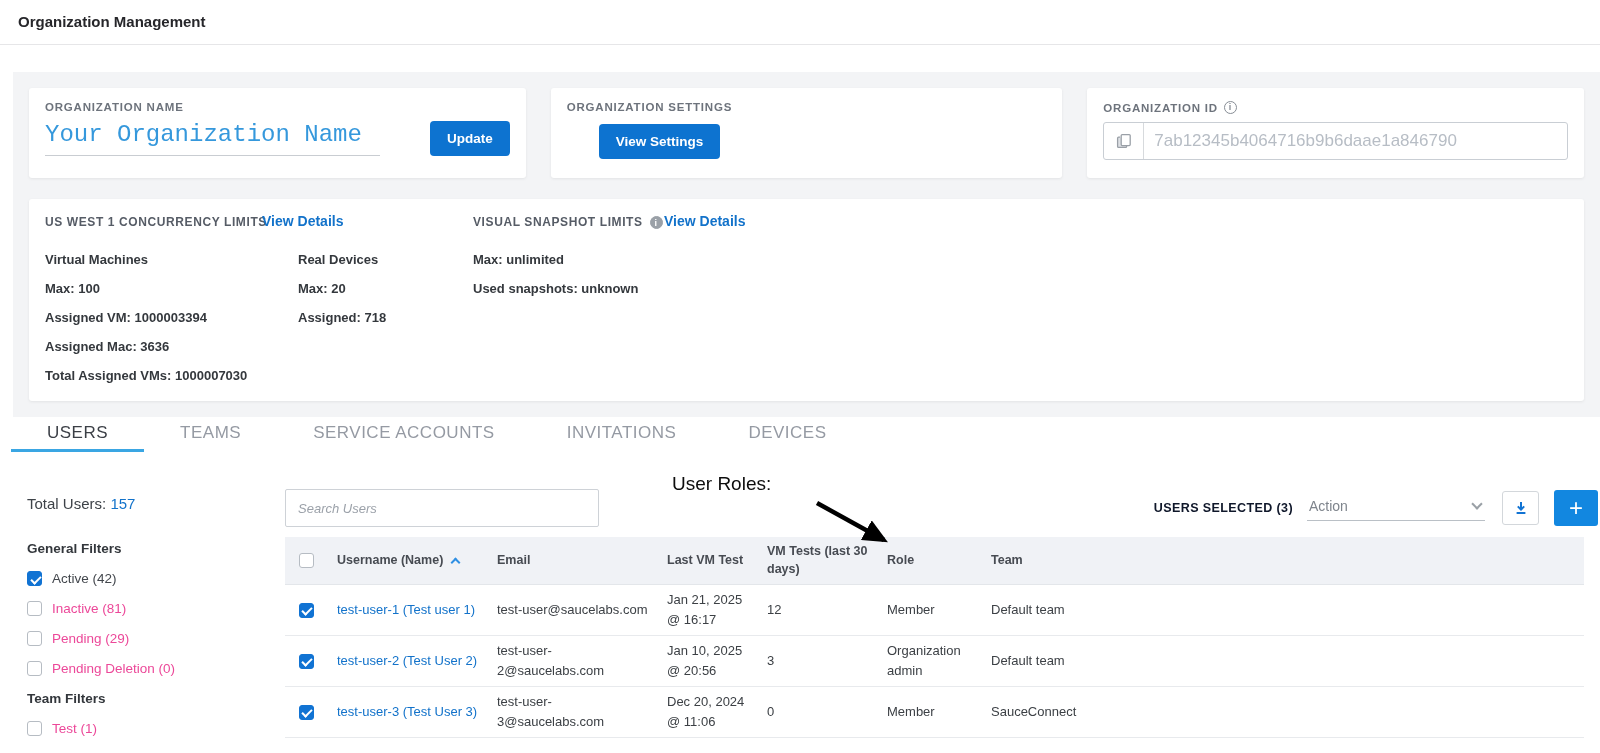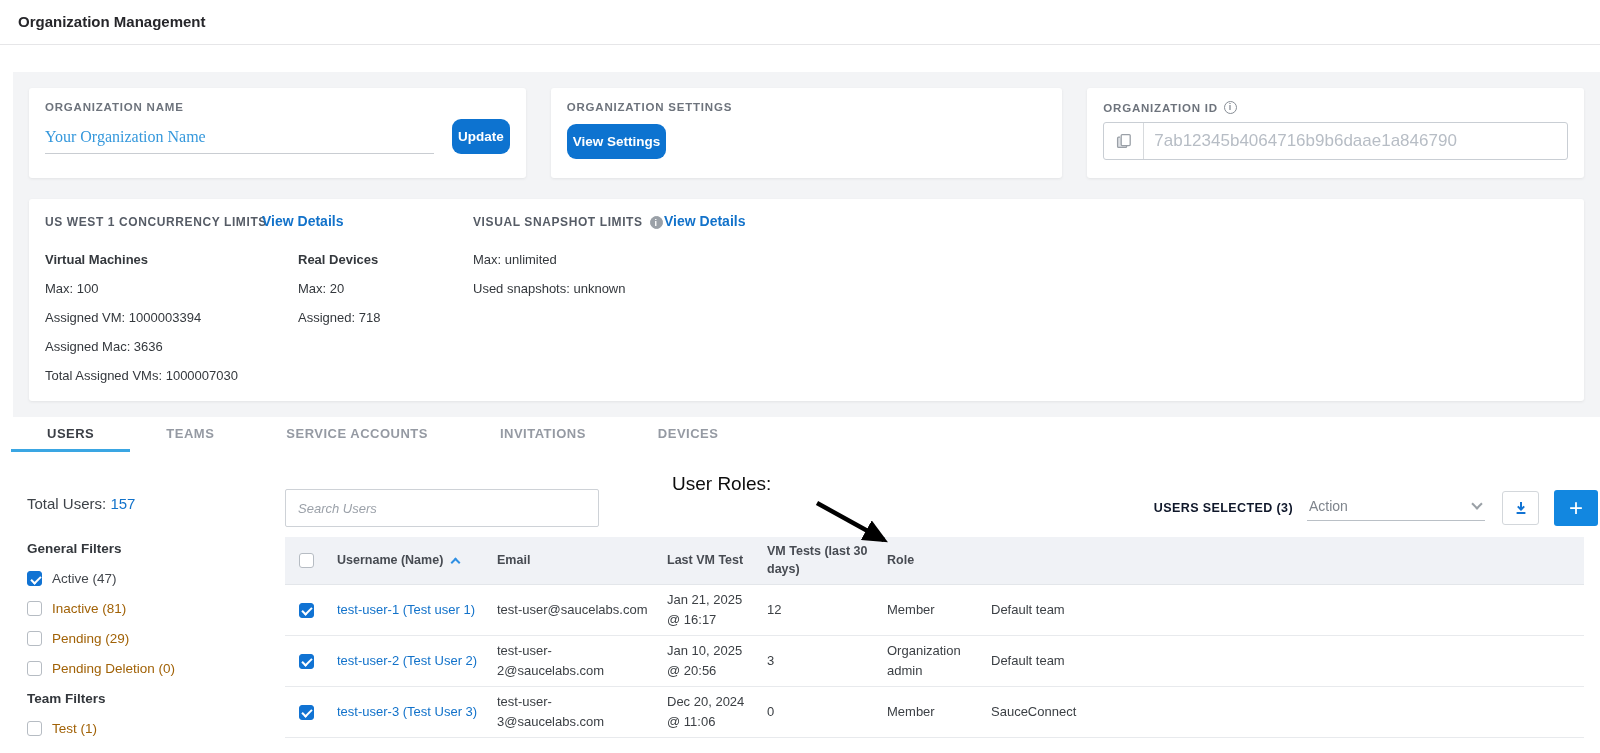--- a/index.html
+++ b/index.html
@@ -9,57 +9,57 @@
   
   .page-header { height:45px; border-bottom:1px solid #e6e6e8; padding:13px 18px; background:#fff; }
   .page-title { font-size:15px; font-weight:700; color:#26262a; }
 
   
   .panel { margin:27px 0 0 13px; width:1587px; height:345px; background:#f3f4f6; padding:16px; }
   .cards-row { display:grid; grid-template-columns:1fr 1.03fr 1fr; gap:25px; height:90px; }
   .card { background:#fff; border-radius:3px; box-shadow:0 1px 3px rgba(32,33,36,.08); padding:13px 16px; }
   .card-label { font-size:11.5px; font-weight:600; color:#6d737c; letter-spacing:.8px; display:flex; align-items:center; gap:6px; }
   .orgname-row { display:flex; align-items:flex-end; gap:18px; margin-top:6px; }
-  .orgname-input { flex:1; font-family:Liberation Serif, serif; font-size:16px; color:#3598dc;
+  .orgname-input { flex:1; font-family:Liberation Mono, monospace; font-size:24px; color:#3598dc;
     border:none; border-bottom:1px solid #c9cdd2; padding:2px 0 7px; background:transparent; outline:none; }
   .btn-primary { background:#0d73d0; color:#fff; font-size:13.5px; font-weight:700; border:none;
-    border-radius:9px; padding:10px 6px; cursor:pointer; font-family:"Liberation Sans",sans-serif; }
+    border-radius:4px; padding:10px 17px; cursor:pointer; font-family:"Liberation Sans",sans-serif;margin-left:32px; }
   .settings-btn { margin-top:11px; }
   .idbox { margin-top:8px; display:flex; align-items:stretch; border:1px solid #c9ced4; border-radius:3px; height:38px; background:#fff; }
   .copy-cell { width:40px; display:flex; align-items:center; justify-content:center; border-right:1px solid #d7dadd; cursor:pointer; }
   .id-input { flex:1; border:none; outline:none; background:transparent; font-family:"Liberation Sans",sans-serif;
     font-size:17px; color:#b7bdc5; padding:0 10px; }
   .info-dot { width:13px; height:13px; border:1px solid #878d95; border-radius:50%; font-size:9px; line-height:11px;
     text-align:center; color:#878d95; font-style:normal; font-weight:700; display:inline-block; }
   .info-dot.filled { background:#9aa0a7; border-color:#9aa0a7; color:#fff; line-height:13px; }
 
   
   .bigcard { margin-top:21px; height:202px; padding:14px 16px; position:relative; background:#fff;
     border-radius:3px; box-shadow:0 1px 3px rgba(32,33,36,.08); }
   .limits-header { position:relative; height:18px; }
   .limits-title { font-size:12px; font-weight:600; color:#565c66; letter-spacing:.6px; position:absolute; top:2px;
     display:flex; align-items:center; gap:7px; }
   .view-details { position:absolute; top:0; font-size:14px; font-weight:700; color:#1272ca; text-decoration:none; }
   .limits-grid { margin-top:21px; display:grid; grid-template-columns:253px 175px auto; }
-  .limits-grid p { font-size:13px; color:#34383d; margin:0 0 14px; }
+  .limits-grid p { font-size:13px; color:#34383d; margin:0 0 14px;font-weight:bold; }
   .limits-grid p.bold { font-weight:700; }
 
   
   .tabs { display:flex; height:35px; padding-left:11px; background:#fff; }
-  .tab { padding:0 36px; display:flex; align-items:center; font-size:13px; font-weight:700; letter-spacing:.5px;
+  .tab { padding:0 36px; display:flex; align-items:center; font-size:17px; font-weight:400; letter-spacing:.5px;
     color:#959aa3; border-bottom:3px solid transparent; cursor:pointer; }
   .tab.active { color:#3b3f46; border-bottom-color:#3aa6e3; }
 
   
   .content { display:flex; padding:0 16px; height:301px; position:relative; }
   .sidebar { width:258px; flex:none; padding-top:43px;margin-left:11px; }
   .total-users { font-size:15px; color:#3d4248; margin-bottom:29px; }
   .total-users .num { color:#1272ca; }
   .fgroup-title { font-size:13.5px; font-weight:700; color:#33373c; margin-bottom:15px; }
-  .fitem { display:flex; align-items:center; gap:10px; margin-bottom:15px; font-size:13.5px; color:#a16207; cursor:pointer; }
+  .fitem { display:flex; align-items:center; gap:10px; margin-bottom:15px; font-size:13.5px; color:#ec4899; cursor:pointer; }
   .fitem.on { color:#43474d; }
 
   .cb { width:15px; height:15px; border:1.5px solid #b6bcc3; border-radius:3px; background:#fff; flex:none; position:relative; }
   .cb.checked { background:#1173d3; border-color:#1173d3; }
   .cb.checked::after { content:''; position:absolute; left:4.5px; top:1.5px; width:4px; height:8px;
     border:solid #fff; border-width:0 2px 2px 0; transform:rotate(45deg); }
 
   .main { flex:1; padding-top:36px; }
   .toolbar { display:flex; justify-content:space-between; align-items:center; height:40px; margin-bottom:9px; }
   .search-input { width:314px; height:38px; border:1px solid #ced2d7; border-radius:2px; padding:0 12px;
@@ -176,21 +176,21 @@
 <div class="content">
 
   <aside class="sidebar">
     <div class="total-users">
       <span>Total Users:</span>
       <span class="num">157</span>
     </div>
     <div class="fgroup-title">General Filters</div>
     <div class="fitem on">
       <span class="cb checked"></span>
-      <span>Active (47)</span>
+      <span>Active (42)</span>
     </div>
     <div class="fitem">
       <span class="cb"></span>
       <span>Inactive (81)</span>
     </div>
     <div class="fitem">
       <span class="cb"></span>
       <span>Pending (29)</span>
     </div>
     <div class="fitem">
@@ -228,20 +228,21 @@
         <div class="hcell cb-cell">
             <span class="cb"></span>
           </div>
         <div class="hcell">
           <span>Username (Name)</span><span class="sort-caret"></span>
         </div>
         <div class="hcell">Email</div>
         <div class="hcell">Last VM Test</div>
         <div class="hcell">VM Tests (last 30 days)</div>
         <div class="hcell">Role</div>
+        <div class="hcell">Team</div>
       </div>
 
       <div class="trow">
         <div class="cell cb-cell">
             <span class="cb checked"></span>
           </div>
         <div class="cell"><a class="user-link" href="#">test-user-1 (Test user 1)</a></div>
         <div class="cell">test-user@saucelabs.com</div>
         <div class="cell">Jan 21, 2025 @ 16:17</div>
         <div class="cell">12</div>

